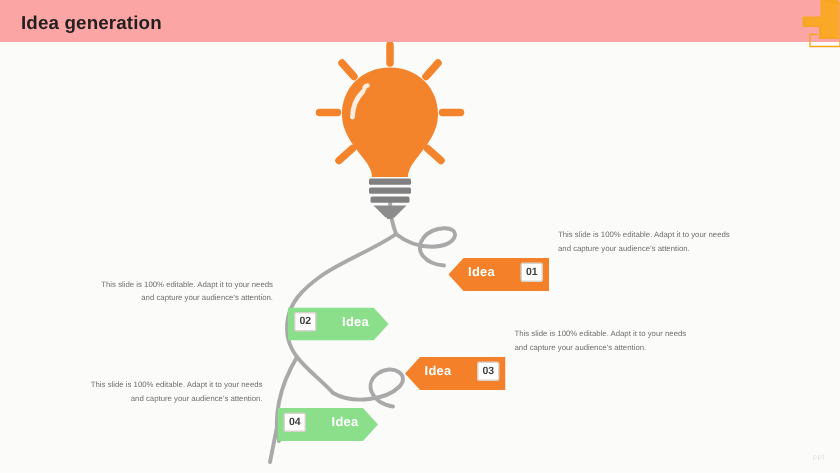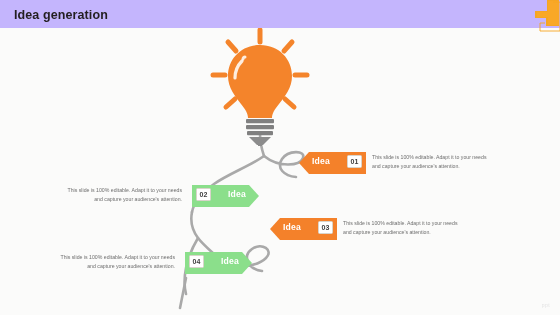--- a/index.html
+++ b/index.html
@@ -19,21 +19,21 @@
     inset: 0;
     background: #fbfbfa;
   }
 
   
   .header {
     position: absolute;
     left: 0; top: 0;
     width: 560px;
     height: 28px;
-    background: #c4b5fd;
+    background: #fca5a5;
   }
   .page-title {
     position: absolute;
     left: 14px;
     top: 8px;
     font-size: 12.5px;
     font-weight: bold;
     color: #231f20;
     letter-spacing: 0.1px;
   }
@@ -65,20 +65,21 @@
     top: 2px;
     width: 104px;
     height: 118px;
   }
 
   
   .node {
     position: absolute;
     display: flex;
     align-items: center;
+    margin-top: 20px;
   }
   .chip {
     position: relative;
     display: flex;
     align-items: center;
   }
   .chip-svg {
     position: absolute;
     left: 0;
     top: 0;

